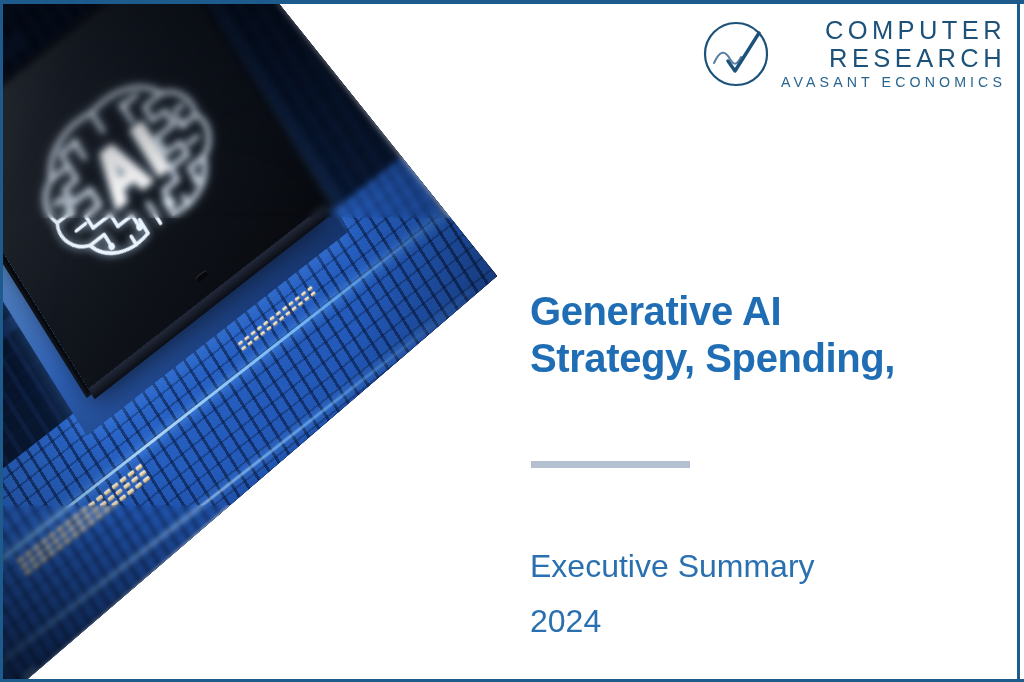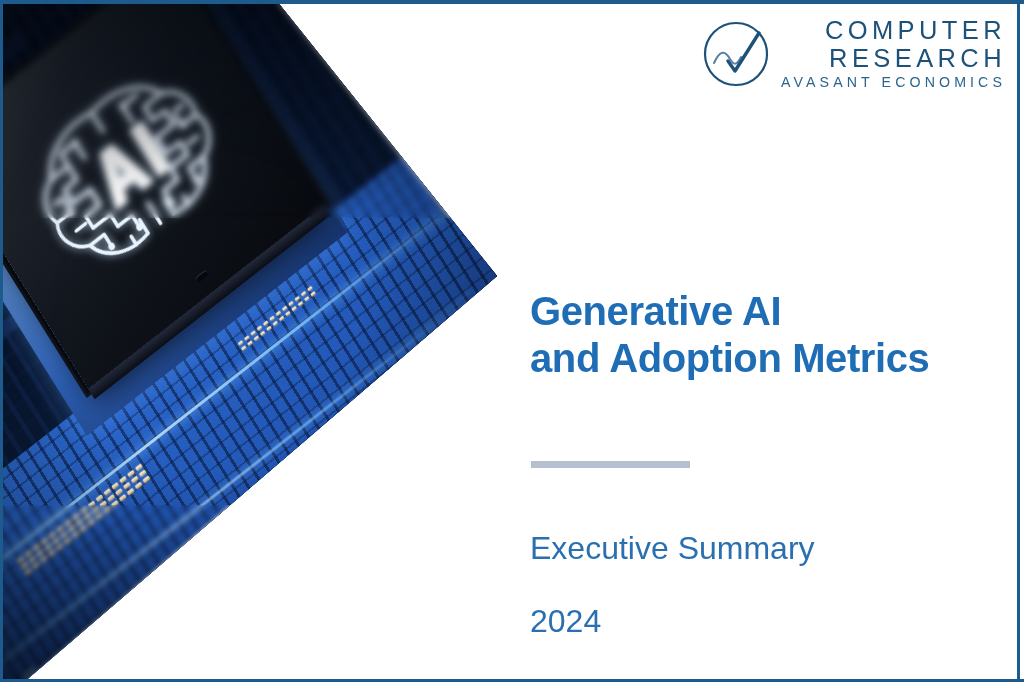--- a/index.html
+++ b/index.html
@@ -211,21 +211,21 @@
 
   .rule{
     position:absolute;left:1px;top:461px;
     width:159px;height:7px;background:#b4bfcf;
   }
   .chapter{
     position:absolute;left:0;top:489px;
     color:#1b6cb5;font-size:29px;font-weight:700;letter-spacing:.6px;
   }
   .subtitle{
-    position:absolute;left:0;top:530px;
+    position:absolute;left:0;top:548px;
     color:#2a70b0;font-size:32px;font-weight:400;letter-spacing:0px;
   }
   .year{
     position:absolute;left:0;top:603px;
     color:#2a70b0;font-size:32px;font-weight:400;text-align:center;
   }
 </style>
 </head>
 <body>
 
@@ -433,21 +433,21 @@
       <div class="logo-l1">COMPUTER</div>
       <div class="logo-l2">RESEARCH</div>
       <div class="logo-l3">AVASANT ECONOMICS</div>
     </div>
   </div>
 
   <div class="content">
 
     <div class="title">
       <span class="ln">Generative AI</span>
-      <span class="ln">and Adoption Metrics</span>
+      <span class="ln">Strategy, Spending,</span>
     </div>
 
     <div class="rule"></div>
 
     <div class="subtitle">Executive Summary</div>
     <div class="year">2024</div>
   </div>
 
   <div class="border-top"></div>
   <div class="border-bottom"></div>

